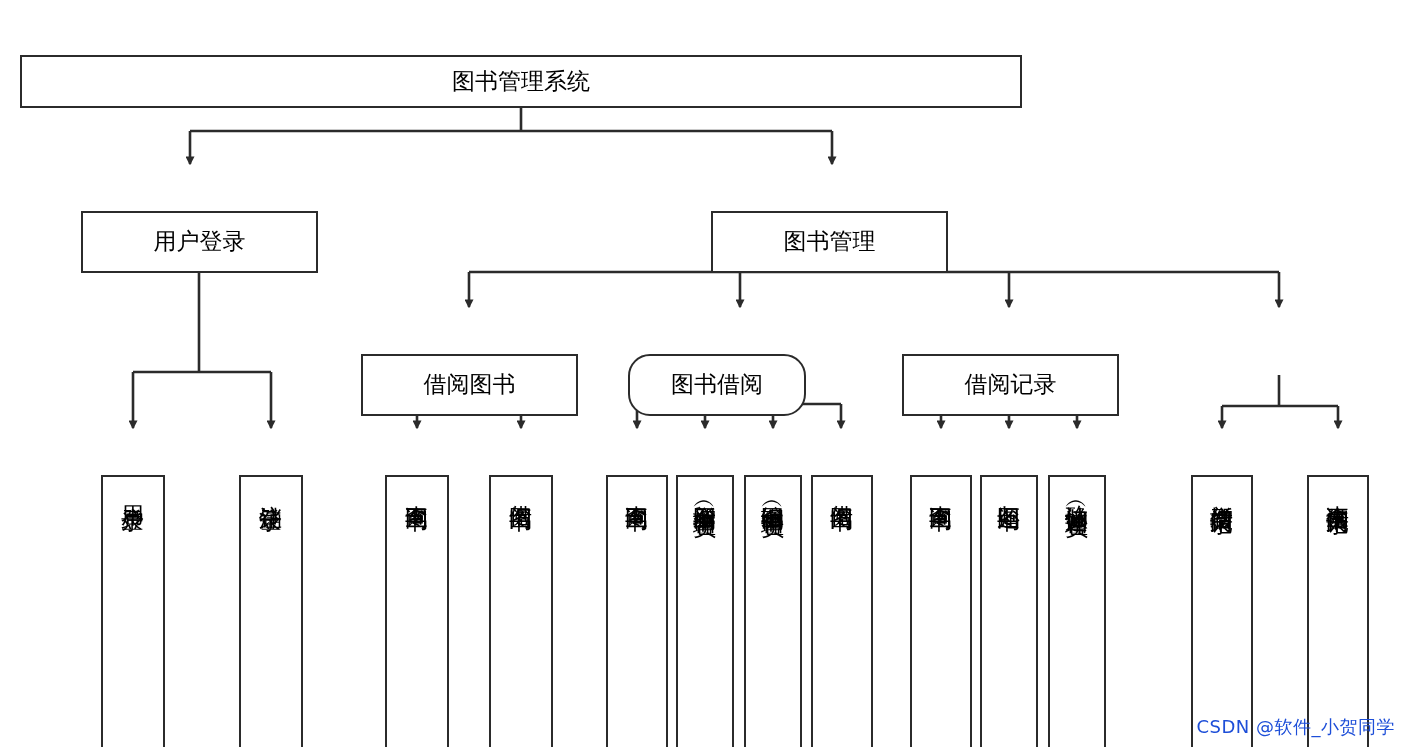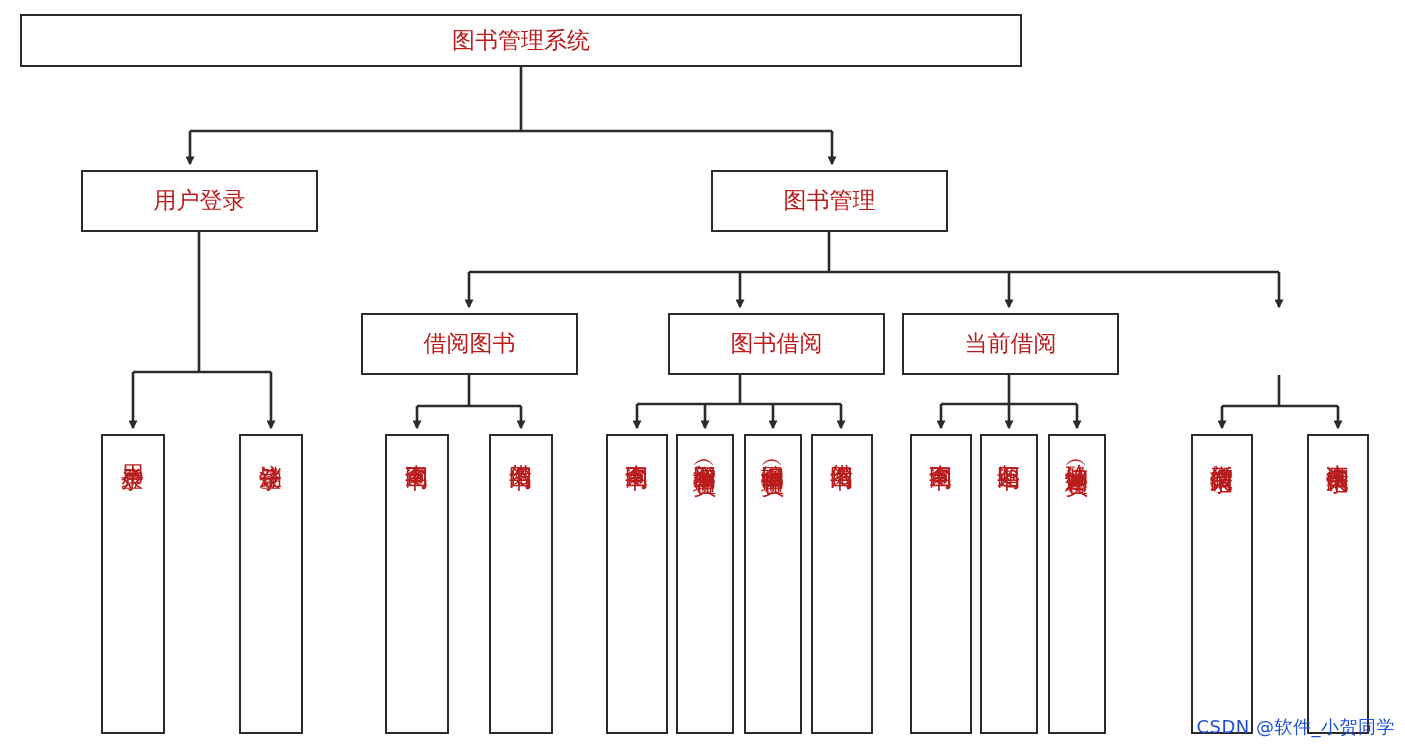--- a/index.html
+++ b/index.html
@@ -27,22 +27,23 @@
     pointer-events: none;
   }
   .node {
     position: absolute;
     box-sizing: border-box;
     background: #ffffff;
     border: 2.5px solid #2b2b2b;
     display: flex;
     align-items: center;
     justify-content: center;
-    color: #b91c1c;
+    color: #000000;
     z-index: 2;
+    margin-top: 41px;
   }
   .node-label {
     display: block;
     line-height: 1.18;
     text-align: center;
     white-space: nowrap;
   }
   
   .node.horiz .node-label {
     font-size: 23px;
@@ -141,26 +142,26 @@
   </div>
 
   <div class="node horiz" style="left:711px; top:170px; width:237px; height:62px;">
     <span class="node-label">图书管理</span>
   </div>
 
   <div class="node horiz" style="left:361px; top:313px; width:217px; height:62px;">
     <span class="node-label">借阅图书</span>
   </div>
 
-  <div class="node horiz" style="left:668px; top:313px; width:217px; height:62px;">
+  <div class="node horiz" style="left:628px; top:313px; width:178px; height:62px;border-radius:22px;">
     <span class="node-label">图书借阅</span>
   </div>
 
   <div class="node horiz" style="left:902px; top:313px; width:217px; height:62px;">
-    <span class="node-label">当前借阅</span>
+    <span class="node-label">借阅记录</span>
   </div>
 
 
   <div class="node vert" style="left:101px; top:434px; width:64px; height:300px;">
     <span class="node-label">用户登录</span>
   </div>
 
   <div class="node vert" style="left:239px; top:434px; width:64px; height:300px;">
     <span class="node-label">注销登录</span>
   </div>

